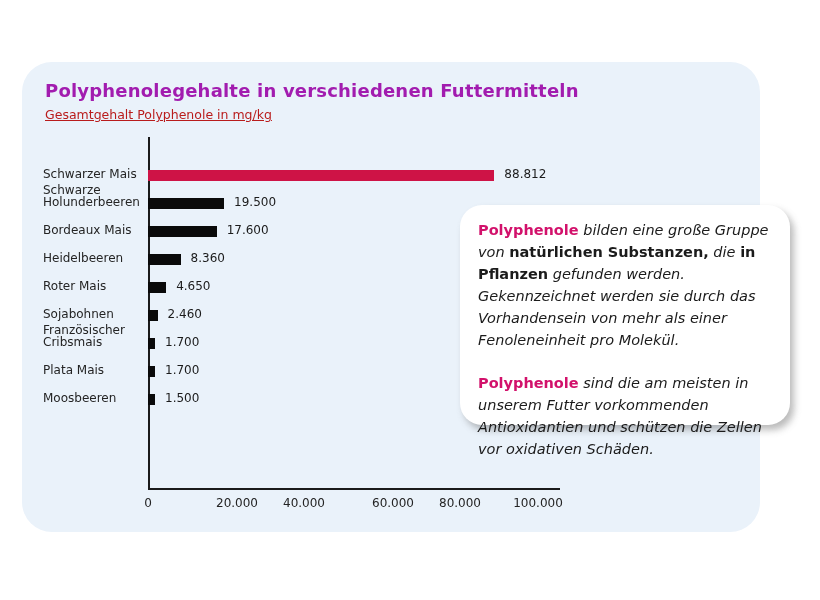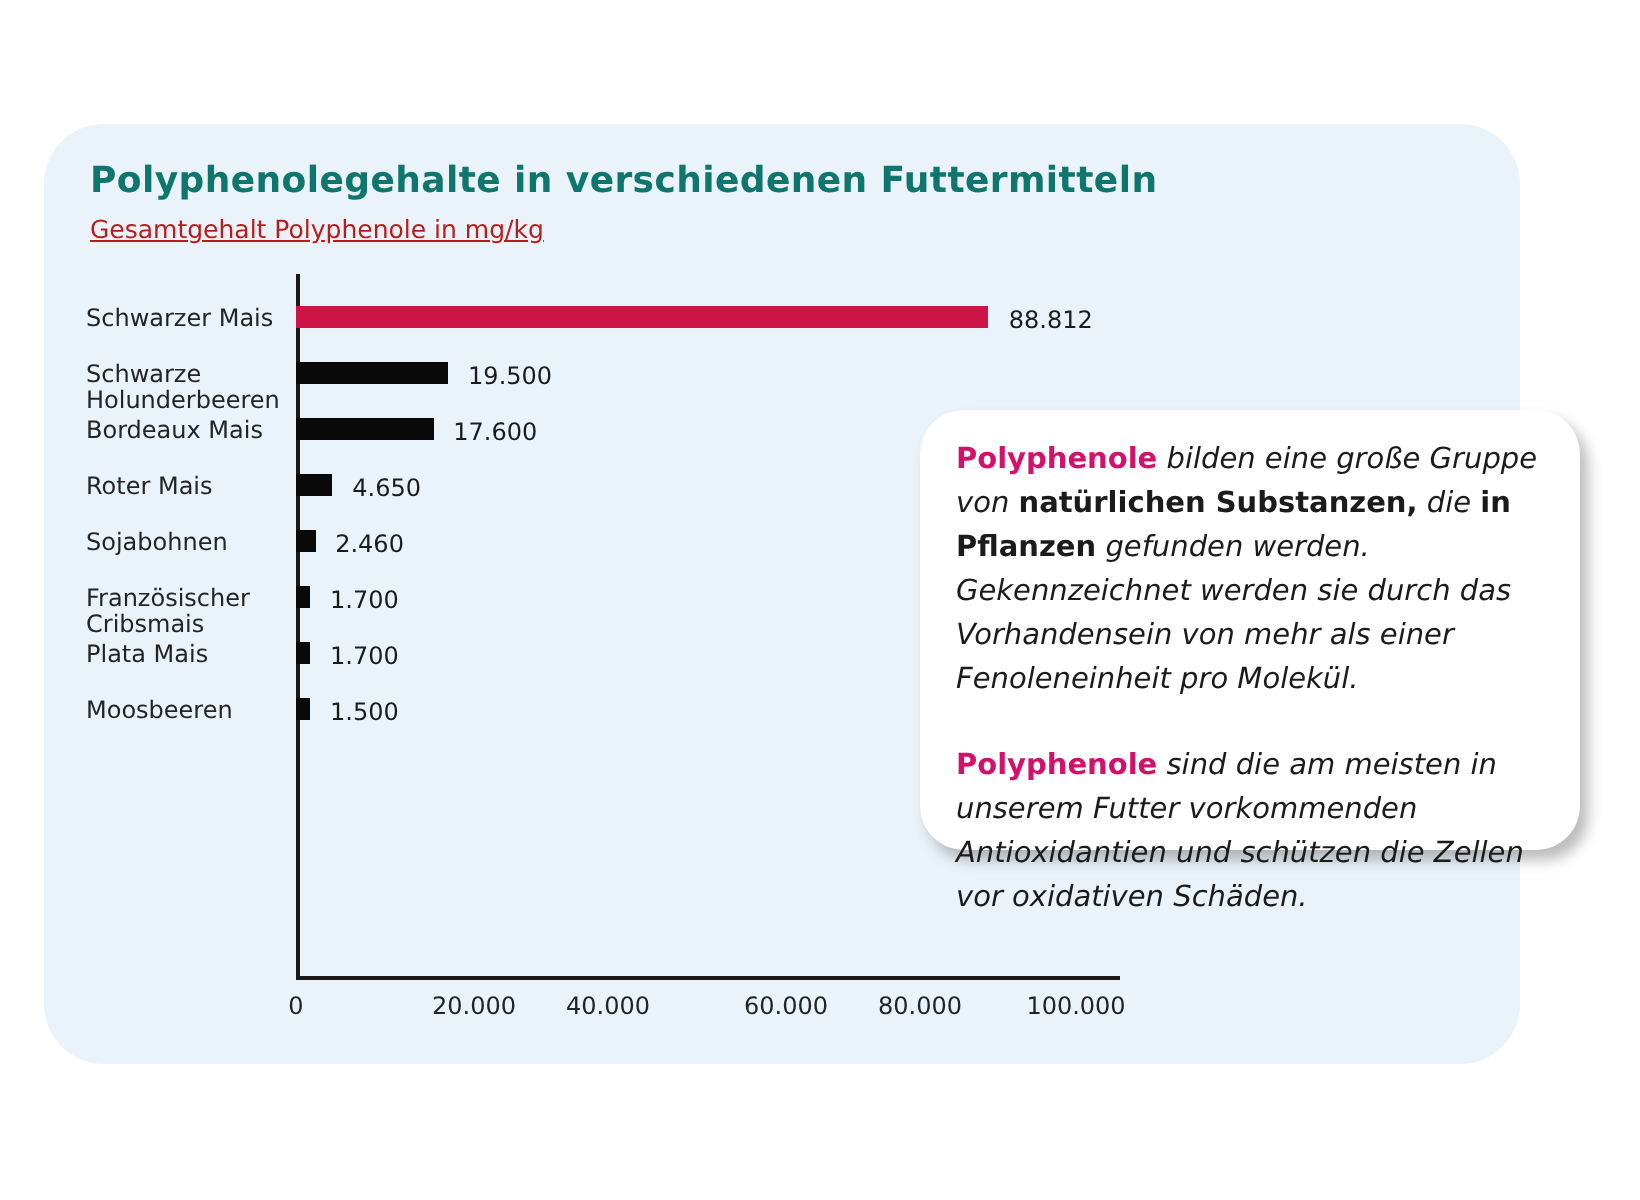--- a/index.html
+++ b/index.html
@@ -18,39 +18,39 @@
     left: 22px; top: 62px;
     width: 738px; height: 470px;
     background: #EAF2FA;
     border-radius: 30px;
   }
 
   .title {
     position: absolute; left: 23px; top: 18px;
     font-size: 18px; font-weight: bold;
     letter-spacing: 0.2px;
-    color: #0f766e;
+    color: #a21caf;
   }
   .subtitle {
     position: absolute; left: 23px; top: 45px;
     font-size: 12.5px; color: #b91c1c; text-decoration: underline;
   }
 
   
   .chart { position: absolute; left: 0; top: 0; width: 738px; height: 470px; }
   .axis-v {
     position: absolute; left: 126px; top: 75px;
     width: 2px; height: 353px; background: #1a1a1a;
   }
   .axis-h {
     position: absolute; left: 126px; top: 426px;
     width: 412px; height: 2px; background: #1a1a1a;
   }
   .bar-rows { position: absolute; left: 21px; top: 91px; width: 560px; }
-  .bar-row { height: 28px; display: flex; align-items: flex-start; }
+  .bar-row { height: 28px; display: flex; align-items: flex-end; }
   .bar-row .cat-label {
     width: 105px; flex: 0 0 105px;
     font-size: 12px; line-height: 1.06; color: #242424;
     padding-right: 3px;
   }
   .bar-row .bar { height: 11px; }
   .bar-row .val-label { margin-left: 10px; font-size: 12px; color: #1b1b1b; white-space: nowrap; }
 
   .x-ticks { position: absolute; left: 0; top: 434px; width: 738px; height: 16px; }
   .x-tick {
@@ -98,20 +98,25 @@
             <div class="cat-label">Schwarze Holunderbeeren</div>
             <div class="bar" style="width: 76.05px; background: rgb(10, 10, 10);"></div>
             <div class="val-label">19.500</div>
           </div>
           <div class="bar-row">
             <div class="cat-label">Bordeaux Mais</div>
             <div class="bar" style="width: 68.64px; background: rgb(10, 10, 10);"></div>
             <div class="val-label">17.600</div>
           </div>
           <div class="bar-row">
+            <div class="cat-label">Heidelbeeren</div>
+            <div class="bar" style="width: 32.604px; background: rgb(10, 10, 10);"></div>
+            <div class="val-label">8.360</div>
+          </div>
+          <div class="bar-row">
             <div class="cat-label">Roter Mais</div>
             <div class="bar" style="width: 18.135px; background: rgb(10, 10, 10);"></div>
             <div class="val-label">4.650</div>
           </div>
           <div class="bar-row">
             <div class="cat-label">Sojabohnen</div>
             <div class="bar" style="width: 9.594px; background: rgb(10, 10, 10);"></div>
             <div class="val-label">2.460</div>
           </div>
           <div class="bar-row">

